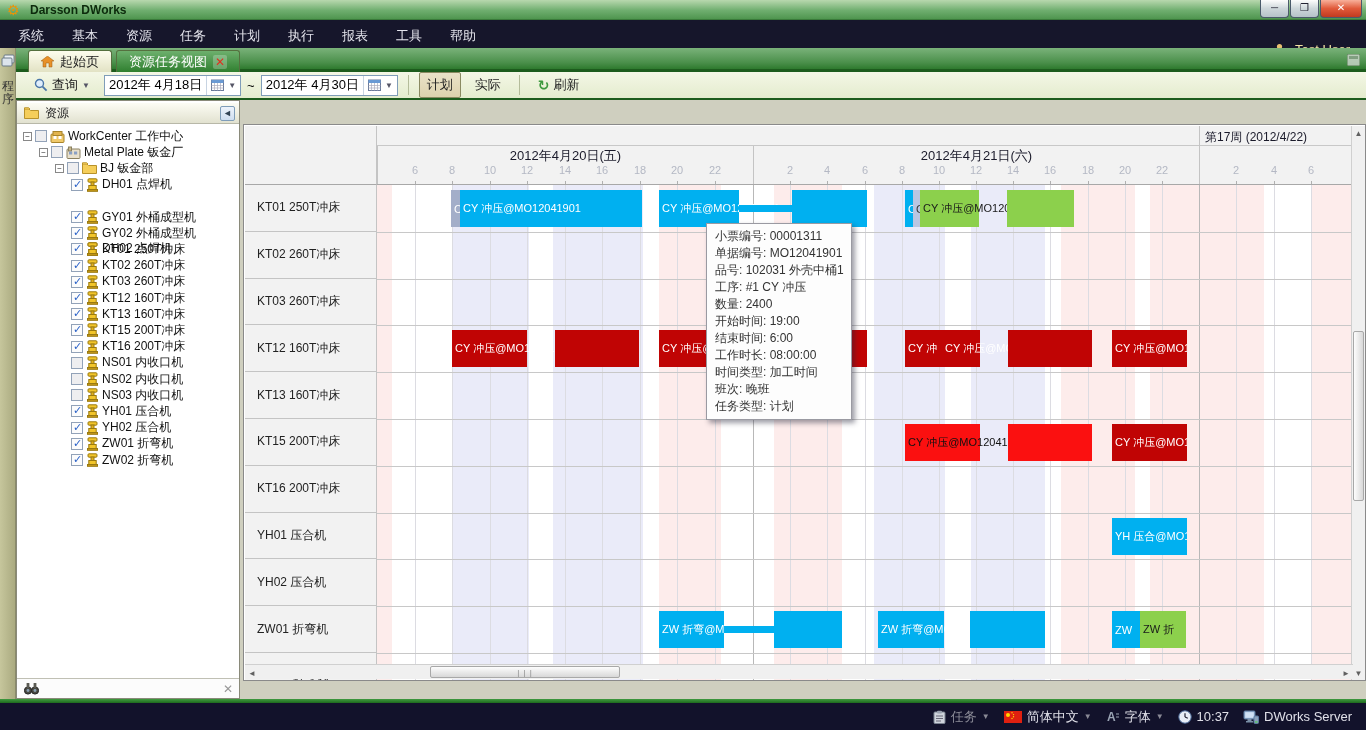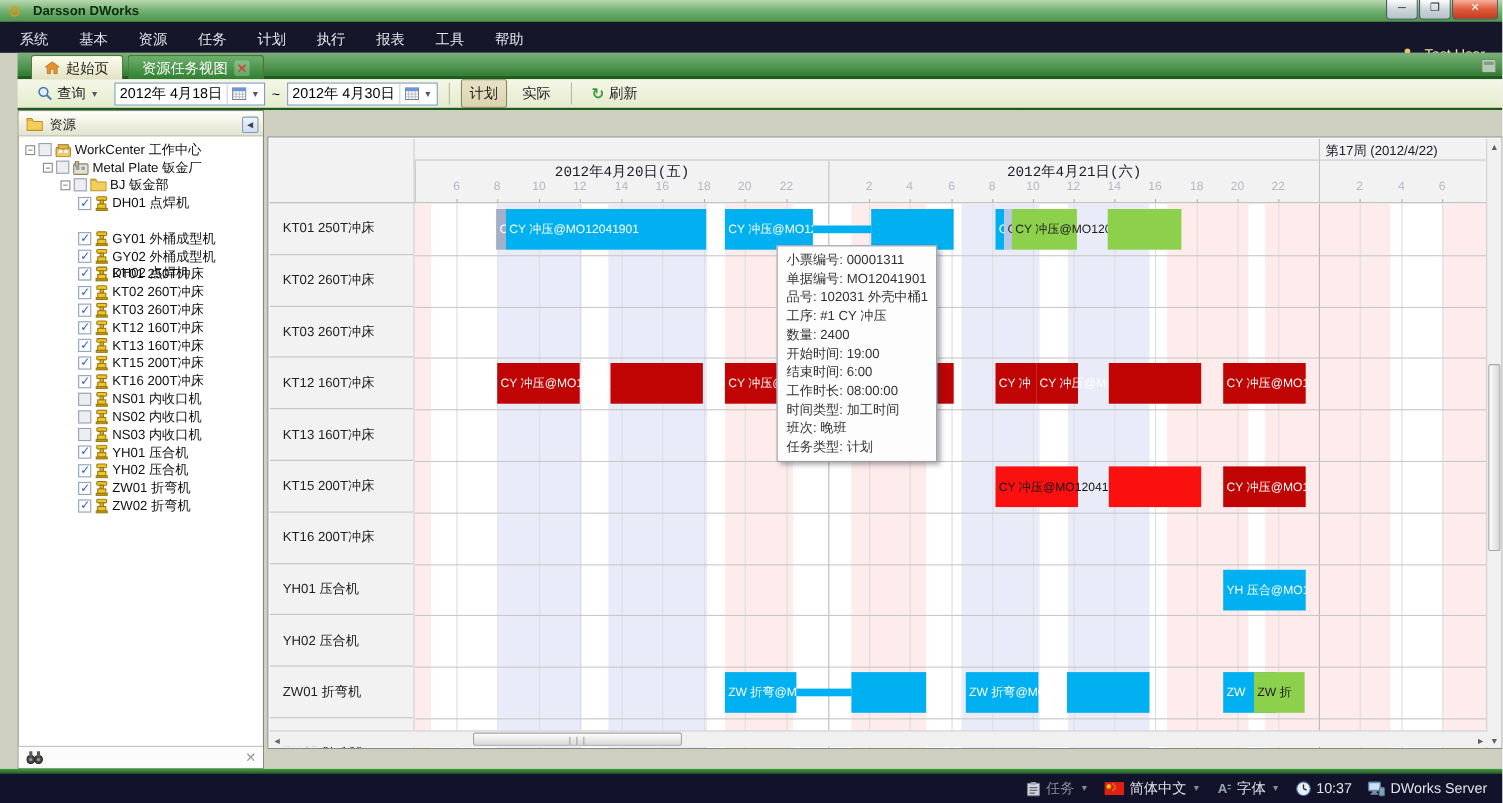--- a/index.html
+++ b/index.html
@@ -70,21 +70,21 @@
   .main-panel { left:243px; top:100px; width:1123px; height:599px; }
   .view-tabs { left:2px; top:3px; height:21px; }
   .vtab { display:inline-block; height:21px; padding:3px 8px 0; font-size:12px; color:#111;
     border:1px solid #9a9a8e; border-bottom:none; border-radius:2px 2px 0 0;
     background:linear-gradient(#f8f8f4,#dcdcd2); margin-right:1px; }
   .vtab.active { background:#fff; outline:1px dotted #777; outline-offset:-3px; position:relative; top:-1px; height:22px; }
   .gantt { left:0px; top:24px; width:1123px; height:557px; background:#fff; border:1px solid #8a8a8a; overflow:hidden; }
   .g-corner { left:1px; top:1px; width:132px; height:59px; background:#f2f2f2; border-right:1px solid #c4c4c4; border-bottom:1px solid #a8a8a8; }
   .g-header { left:133px; top:1px; width:976px; height:59px; background:#f2f2f2; border-bottom:1px solid #a8a8a8; overflow:hidden; }
   .g-week-line { position:absolute; left:0; top:19px; width:976px; height:1px; background:#c8c8c8; }
-  .day-cell { position:absolute; top:20px; height:39px; border-left:1px solid #c4c4c4;font-family:Liberation Mono, monospace; }
+  .day-cell { position:absolute; top:20px; height:39px; border-left:1px solid #c4c4c4; }
   .day-label { width:100%; text-align:center; font-size:13px; color:#1a1a2a; margin-top:1px; }
   .week-cell { position:absolute; top:0; height:59px; border-left:1px solid #c4c4c4; font-size:12px; color:#1a1a2a; padding:3px 0 0 5px; }
   .hour-label { position:absolute; top:38px; font-size:11px; color:#b4b8c4; transform:translateX(-50%); }
   .tick { position:absolute; top:55px; width:1px; height:4px; background:#b0b0b0; }
   .g-labels { left:1px; top:60px; width:132px; height:495px; background:#f2f2f2; border-right:1px solid #c4c4c4; overflow:hidden; }
   .g-rowlabel { position:absolute; left:0; width:131px; display:flex; align-items:center; padding-left:12px;
     font-size:12px; color:#222; border-bottom:1px solid #c4c4c4; }
   .g-chart { left:133px; top:60px; width:976px; height:495px; background:#fff; overflow:hidden; }
   .stripe { position:absolute; top:0; height:495px; }
   .gline { position:absolute; top:0; width:1px; height:495px; background:#dcdce2; }
@@ -134,20 +134,27 @@
     <div id="menu-items" style="padding-left:4px;"><span class="menu-item">系统</span><span class="menu-item">基本</span><span class="menu-item">资源</span><span class="menu-item">任务</span><span class="menu-item">计划</span><span class="menu-item">执行</span><span class="menu-item">报表</span><span class="menu-item">工具</span><span class="menu-item">帮助</span></div>
   </div>
   <div class="abs userbox">
     <svg width="13" height="13" viewBox="0 0 13 13">
       <circle cx="6.5" cy="3.6" r="2.6" fill="#e8c070"></circle>
       <path d="M1 12 Q1 7.2 6.5 7.2 Q12 7.2 12 12 Z" fill="#4a8fd4"></path>
     </svg>
     <span>Test User</span>
   </div>
 
+  <div class="abs rail">
+    <svg class="abs rail-icon" width="14" height="14" viewBox="0 0 14 14">
+      <rect x="3" y="1" width="10" height="8" rx="1" fill="#eef2f6" stroke="#6a7a88"></rect>
+      <rect x="1" y="4" width="10" height="8" rx="1" fill="#dce4ec" stroke="#6a7a88"></rect>
+    </svg>
+    <div class="abs rail-text">程序</div>
+  </div>
 
   <div class="abs tabstrip">
     <div class="doc-tab home">
       <svg width="13" height="12" viewBox="0 0 13 12">
         <path d="M6.5 0 L13 5 L11 5 L11 11 L8 11 L8 7 L5 7 L5 11 L2 11 L2 5 L0 5 Z" fill="#e8912a" stroke="#9a5a10" stroke-width=".5"></path>
       </svg>
       <span>起始页</span>
     </div>
     <div class="doc-tab active">
       <span>资源任务视图</span>

